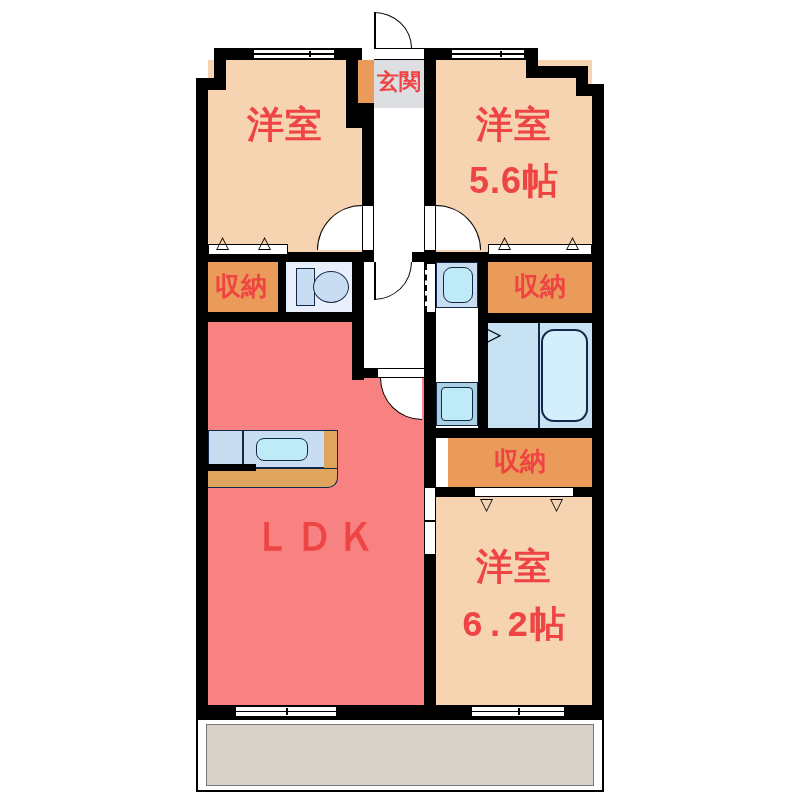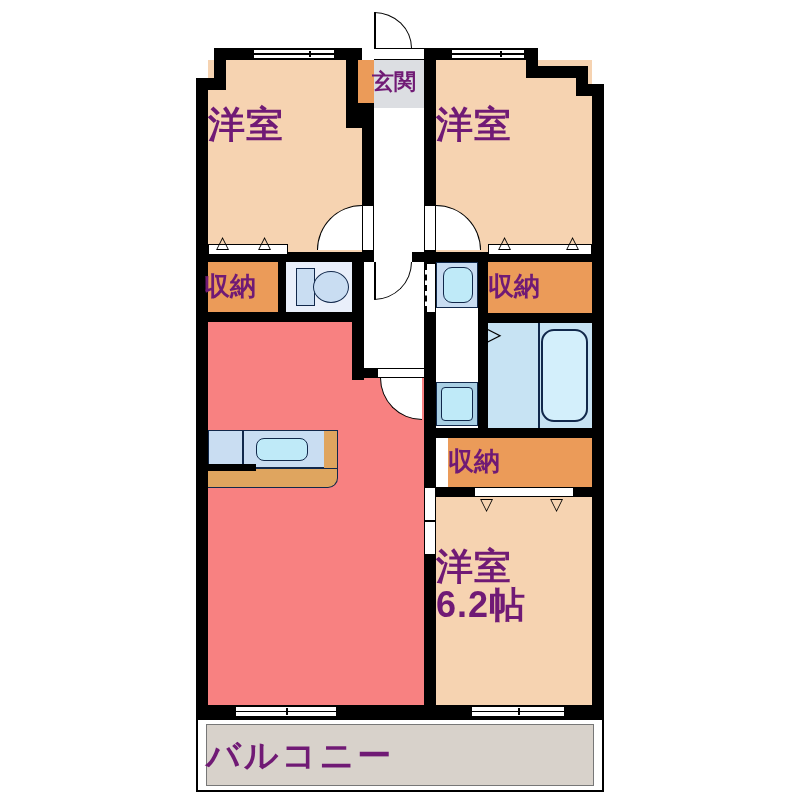--- a/index.html
+++ b/index.html
@@ -3,21 +3,21 @@
 <meta charset="utf-8">
 <style>
   html,body{margin:0;padding:0;background:#fff;}
   #plan{position:relative;width:800px;height:800px;background:#fff;overflow:hidden;
         font-family:"Liberation Sans","DejaVu Sans",sans-serif;}
   .abs{position:absolute;box-sizing:border-box;}
   .wall{background:var(--wall);}
   .fill-room{background:var(--room-fill);}
   .fill-ldk{background:var(--ldk-fill);}
   .fill-storage{background:var(--storage-fill);}
-  .label{position:absolute;box-sizing:border-box;font-weight:bold;color:#701a75;
+  .label{position:absolute;box-sizing:border-box;font-weight:bold;color:#ef4444;text-align:center;
          line-height:1.05;letter-spacing:1px;white-space:nowrap;}
   .win{background:#fff;border-top:2px solid #000;border-bottom:2px solid #000;}
   .win .mid{position:absolute;left:0;right:0;top:50%;height:1.5px;background:#000;margin-top:-1px;}
   .win .tick{position:absolute;top:15%;bottom:15%;width:1.5px;background:#000;}
   .arc{background:#fff;}
   .leaf{background:#fff;border:1px solid #000;}
   .tri{position:absolute;font-weight:bold;color:#000;line-height:1;}
 </style>
 </head>
 <body>
@@ -129,21 +129,22 @@
   <span class="tri" style="left:258px;top:234px;font-size:17px;">△</span>
   <div class="abs leaf" style="left:488px;top:244px;width:104px;height:11px;"></div>
   <span class="tri" style="left:498px;top:234px;font-size:17px;">△</span>
   <span class="tri" style="left:566px;top:234px;font-size:17px;">△</span>
   <div class="abs leaf" style="left:474px;top:487px;width:100px;height:10px;"></div>
   <span class="tri" style="left:480px;top:496px;font-size:17px;">▽</span>
   <span class="tri" style="left:550px;top:496px;font-size:17px;">▽</span>
 
   <div class="label" style="left:208px;top:106px;width:154px;font-size:37px;">洋室</div>
   <div class="label" style="left:436px;top:106px;width:156px;font-size:37px;">洋室</div>
+  <div class="label" style="left:436px;top:162px;width:156px;font-size:36px;">5.6帖</div>
   <div class="label" style="left:372px;top:70px;width:54px;font-size:22px;letter-spacing:0;">玄関</div>
   <div class="label" style="left:204px;top:273px;width:74px;font-size:26px;letter-spacing:0;">収納</div>
   <div class="label" style="left:488px;top:273px;width:104px;font-size:26px;letter-spacing:0;">収納</div>
   <div class="label" style="left:448px;top:448px;width:144px;font-size:26px;letter-spacing:0;">収納</div>
+  <div class="label" style="left:208px;top:515px;width:216px;font-size:40px;letter-spacing:2px;">ＬＤＫ</div>
   <div class="label" style="left:436px;top:548px;width:156px;font-size:37px;">洋室</div>
-  <div class="label" style="left:436px;top:586px;width:156px;font-size:36px;">6.2帖</div>
-  <div class="label" style="left:206px;top:738px;width:388px;font-size:34px;letter-spacing:3px;">バルコニー</div>
+  <div class="label" style="left:436px;top:608px;width:156px;font-size:36px;font-family:Liberation Mono, monospace;">6.2帖</div>
 
 </div>
 
 </body></html>

